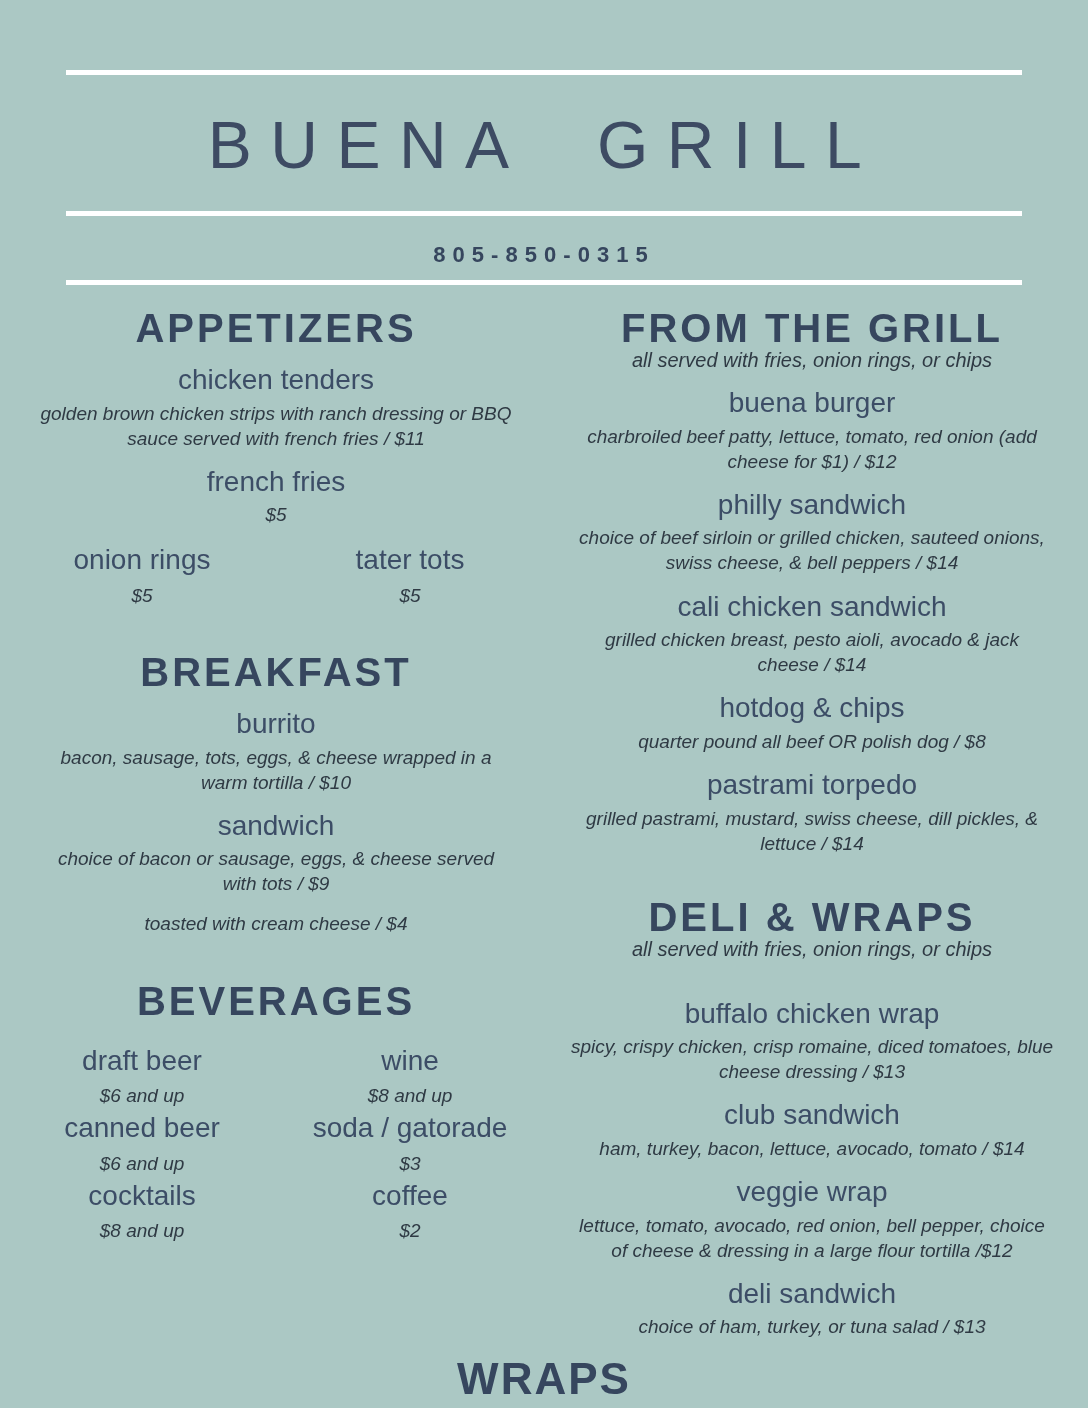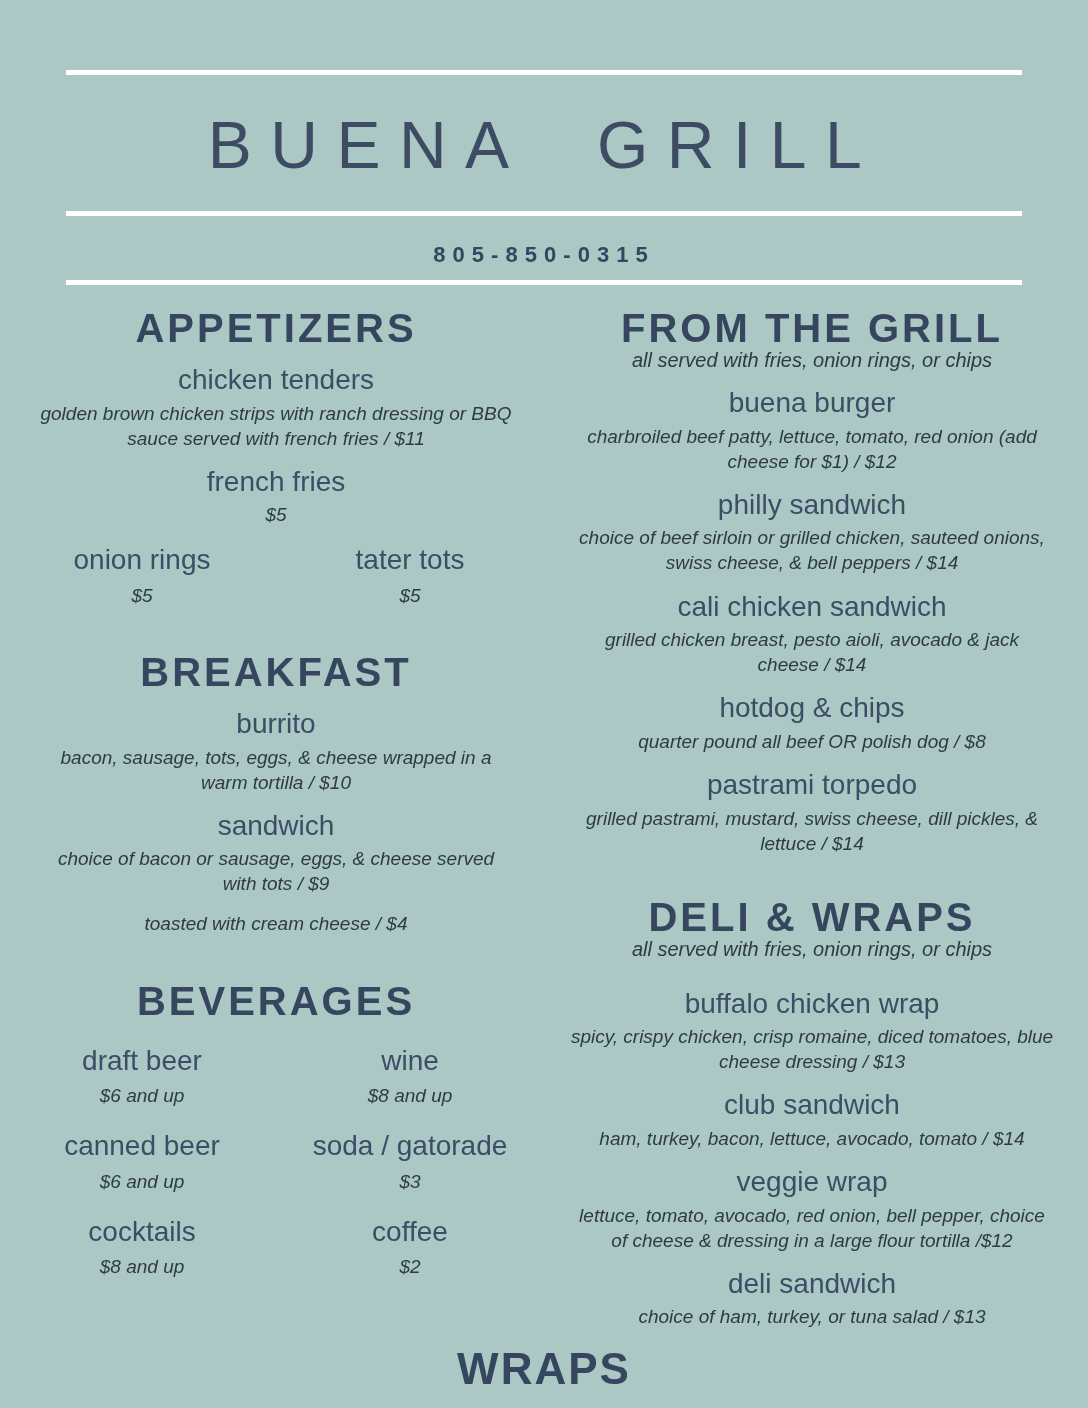--- a/index.html
+++ b/index.html
@@ -71,21 +71,21 @@
   }
   .narrow { max-width:470px; }
   .pair-row {
     display:grid;
     grid-template-columns:1fr 1fr;
     margin-top:16px;
   }
   .bev-grid {
     display:grid;
     grid-template-columns:1fr 1fr;
-    row-gap:22px;
+    row-gap:4px;
     margin-top:22px;
   }
   .price {
     font-style:italic;
     font-size:19px;
     color:#2f3a44;
     margin-top:8px;
   }
   .gap-md { margin-top:44px; }
   .gap-lg { margin-top:40px; }
@@ -215,21 +215,21 @@
       <div class="item">
         <div class="item-name">pastrami torpedo</div>
         <div class="item-desc">grilled pastrami, mustard, swiss cheese, dill pickles, &amp; lettuce / $14</div>
       </div>
     </section>
 
     <section class="gap-lg">
       <h2 class="section-title">DELI &amp; WRAPS</h2>
       <div class="subtitle">all served with fries, onion rings, or chips</div>
 
-      <div class="item" style="margin-top:26px;">
+      <div class="item" style="margin-top:36px;">
         <div class="item-name">buffalo chicken wrap</div>
         <div class="item-desc">spicy, crispy chicken, crisp romaine, diced tomatoes, blue cheese dressing / $13</div>
       </div>
 
       <div class="item">
         <div class="item-name">club sandwich</div>
         <div class="item-desc">ham, turkey, bacon, lettuce, avocado, tomato / $14</div>
       </div>
 
       <div class="item">

